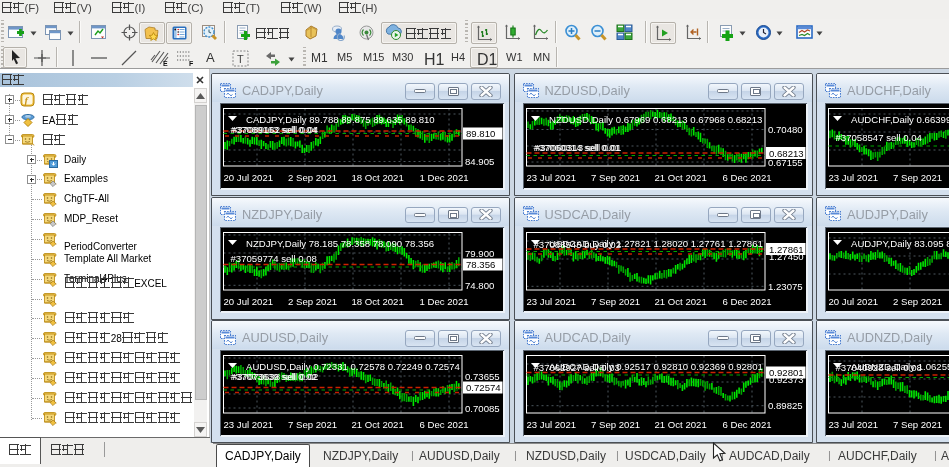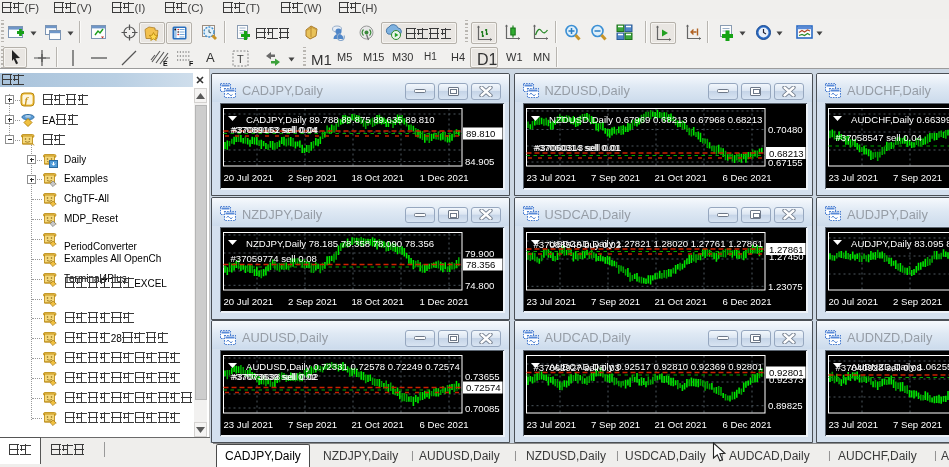--- a/index.html
+++ b/index.html
@@ -273,25 +273,25 @@
     <text x="5" y="13" font-size="11" fill="#444">T</text>
   </svg>
 <svg width="18" height="16" style="position:absolute;left:264px;top:51px">
     <path d="M2 5l5-4v2.5h4V6h-4v2.5z" fill="#6a6a6a"></path>
     <path d="M16 11l-5 4v-2.5H7V10h4V7.5z" fill="#3aa03a"></path>
   </svg>
 <svg width="7" height="5" style="position:absolute;left:288px;top:57px">
     <path d="M0.5 0.5l6 0-3 4z" fill="#444"></path>
   </svg>
 <div style="position:absolute;left:303px;top:47px;width:3px;height:21px;background:repeating-linear-gradient(180deg,#b9b6b1 0,#b9b6b1 1.5px,transparent 1.5px,transparent 3.5px)"></div>
-<div style="position:absolute;left:311px;top:51px;font-size:15px;color:#333">M1</div>
+<div style="position:absolute;left:311px;top:51px;font-size:12px;color:#333">M1</div>
 <div style="position:absolute;left:337px;top:51px;font-size:11px;color:#333">M5</div>
 <div style="position:absolute;left:363px;top:51px;font-size:11px;color:#333">M15</div>
 <div style="position:absolute;left:392px;top:51px;font-size:11px;color:#333">M30</div>
-<div style="position:absolute;left:424px;top:51px;font-size:10px;color:#333">H1</div>
+<div style="position:absolute;left:424px;top:51px;font-size:16px;color:#333">H1</div>
 <div style="position:absolute;left:451px;top:51px;font-size:11px;color:#333">H4</div>
 <div class="tbtn press" style="left:470px;top:47px;width:28px;height:21px"></div>
 <div style="position:absolute;left:477px;top:51px;font-size:16px;color:#333">D1</div>
 <div style="position:absolute;left:506px;top:51px;font-size:11px;color:#333">W1</div>
 <div style="position:absolute;left:533px;top:51px;font-size:11px;color:#333">MN</div>
 <div style="position:absolute;left:556px;top:47px;width:1px;height:20px;background:#b8b5b0;box-shadow:1px 0 0 #fbfaf8"></div>
 <div id="nav">
     <div id="navhead">
       <span style="font-size:12px;margin-left:1px;--k:#222"><i class="c a"></i><i class="c b"></i></span>
     </div>
@@ -388,21 +388,21 @@
     <div style="position:absolute;left:32px;top:190px;width:10px;border-top:1px dotted #9a9a9a"></div>
     <svg width="16" height="16" style="position:absolute;left:42px;top:182px">
       <path d="M3 2.5h9.5q1.5 0 1.5 1.5t-1.5 1.5H3q-1.5 0-1.5-1.5T3 2.5z" fill="#f0c95a" stroke="#b8860b" stroke-width="0.8"></path>
       <rect x="2.5" y="4" width="10" height="8" fill="#f5d87a" stroke="#b8860b" stroke-width="0.8"></rect>
       <path d="M3 12h9.5q1.5 0 1.5 1.5" fill="none" stroke="#b8860b" stroke-width="0.8"></path>
       <circle cx="5.5" cy="7" r="0.8" fill="#8a6a1a"></circle>
       <circle cx="9.5" cy="7" r="0.8" fill="#8a6a1a"></circle>
       <path d="M5 9.5q2.5 1.5 5 0" fill="none" stroke="#8a6a1a" stroke-width="0.8"></path>
       <path d="M11 10l2.8 2.8-2.8 2.8-2.8-2.8z" fill="#f0c040" stroke="#a87a1a" stroke-width="0.7"></path>
     </svg>
-    <div class="tree" style="left:64px;top:184px;max-width:130px;overflow:hidden">Examples All OpenCh</div>
+    <div class="tree" style="left:64px;top:184px;max-width:130px;overflow:hidden">Template All Market</div>
     <div style="position:absolute;left:32px;top:210px;width:10px;border-top:1px dotted #9a9a9a"></div>
     <svg width="16" height="16" style="position:absolute;left:42px;top:202px">
       <path d="M3 2.5h9.5q1.5 0 1.5 1.5t-1.5 1.5H3q-1.5 0-1.5-1.5T3 2.5z" fill="#f0c95a" stroke="#b8860b" stroke-width="0.8"></path>
       <rect x="2.5" y="4" width="10" height="8" fill="#f5d87a" stroke="#b8860b" stroke-width="0.8"></rect>
       <path d="M3 12h9.5q1.5 0 1.5 1.5" fill="none" stroke="#b8860b" stroke-width="0.8"></path>
       <circle cx="5.5" cy="7" r="0.8" fill="#8a6a1a"></circle>
       <circle cx="9.5" cy="7" r="0.8" fill="#8a6a1a"></circle>
       <path d="M5 9.5q2.5 1.5 5 0" fill="none" stroke="#8a6a1a" stroke-width="0.8"></path>
       <path d="M11 10l2.8 2.8-2.8 2.8-2.8-2.8z" fill="#f0c040" stroke="#a87a1a" stroke-width="0.7"></path>
     </svg>

